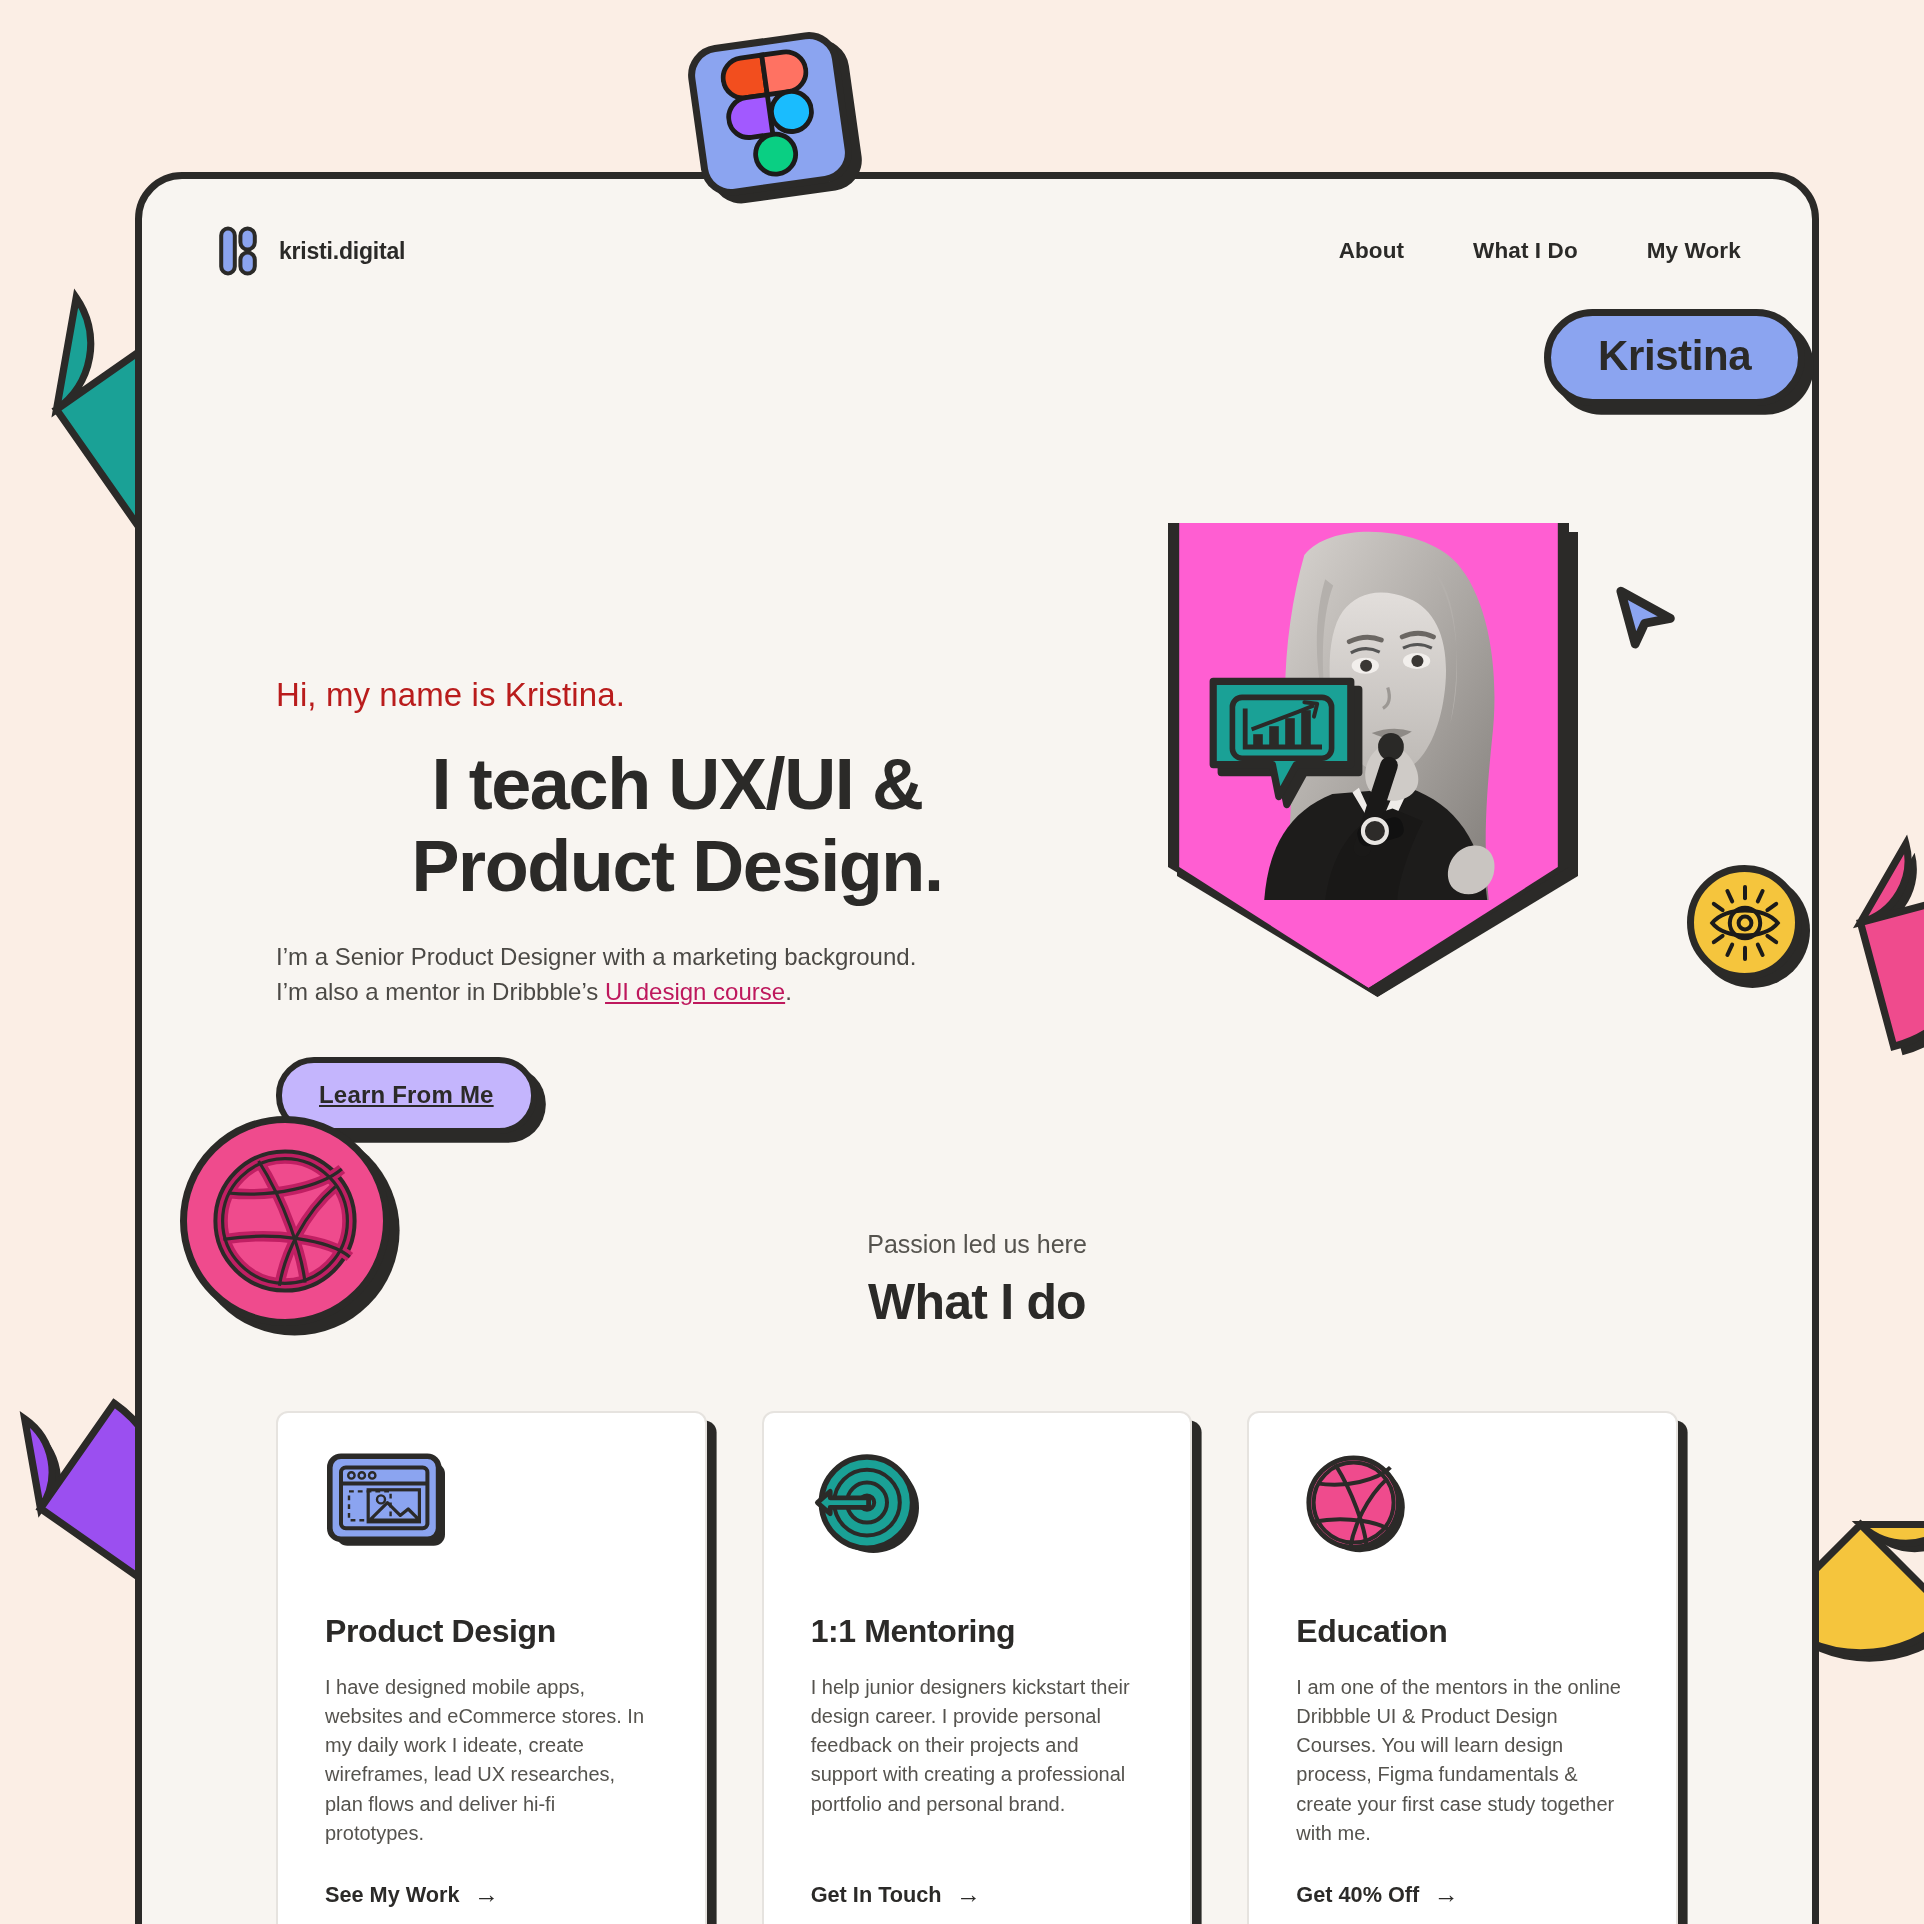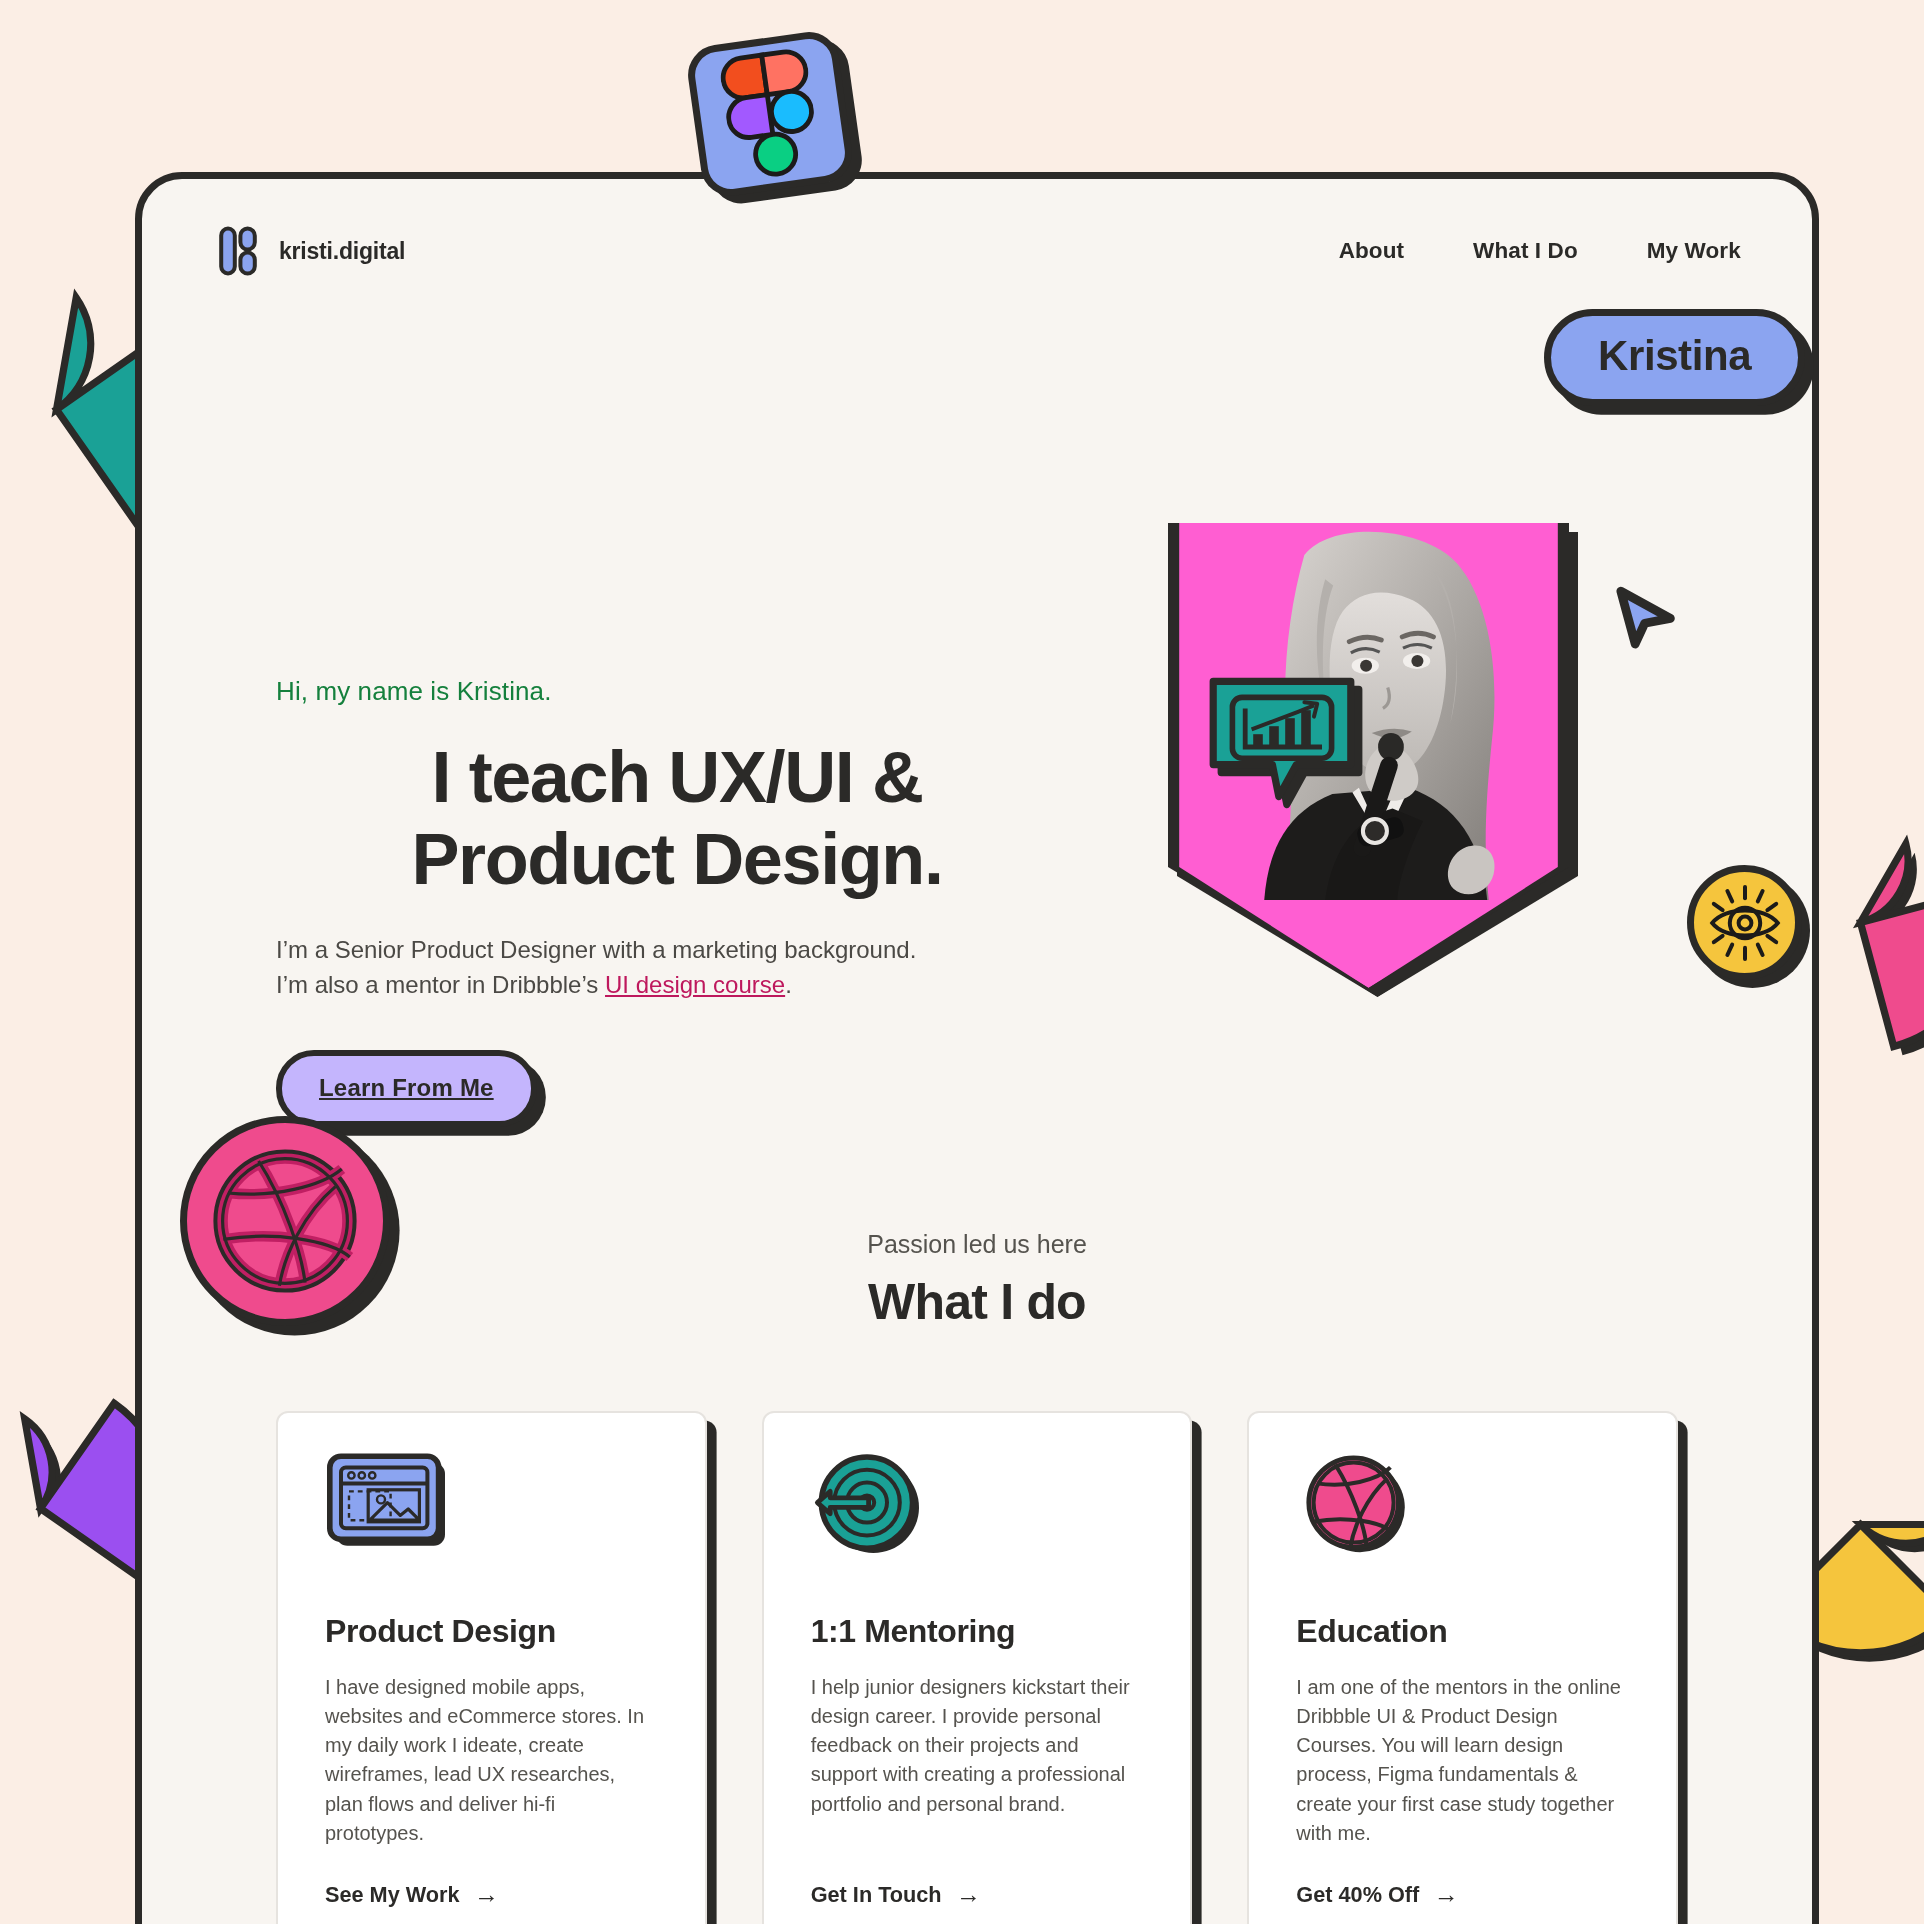--- a/index.html
+++ b/index.html
@@ -46,21 +46,21 @@
   #main-nav { display:flex; gap:69px; margin-right:3.2px; }
   #main-nav a {
     font-size:22.5px; font-weight:bold; color:#2b2a28;
     text-decoration:none; letter-spacing:0.1px;
   }
 
   
   #hero { position:absolute; left:0; top:144px; width:100%; height:898px; }
   #hero-copy { position:absolute; left:134px; top:353px; width:802px; }
   #hero-greeting {
-    font-size:26px; color:#15803d; margin-bottom:29px; letter-spacing:0.1px;
+    font-size:33px; color:#b91c1c; margin-bottom:29px; letter-spacing:0.1px;
   }
   #hero-title {
     font-size:72px; line-height:1.14; font-weight:bold; color:#2b2a28;
     letter-spacing:-1.4px; margin-bottom:32px;text-align:center;
   }
   #hero-desc {
     font-size:24px; line-height:1.46; color:#4b4945; margin-bottom:48px;
   }
   #hero-desc .link { text-decoration:underline; color:#be185d; }
   #cta-button {

